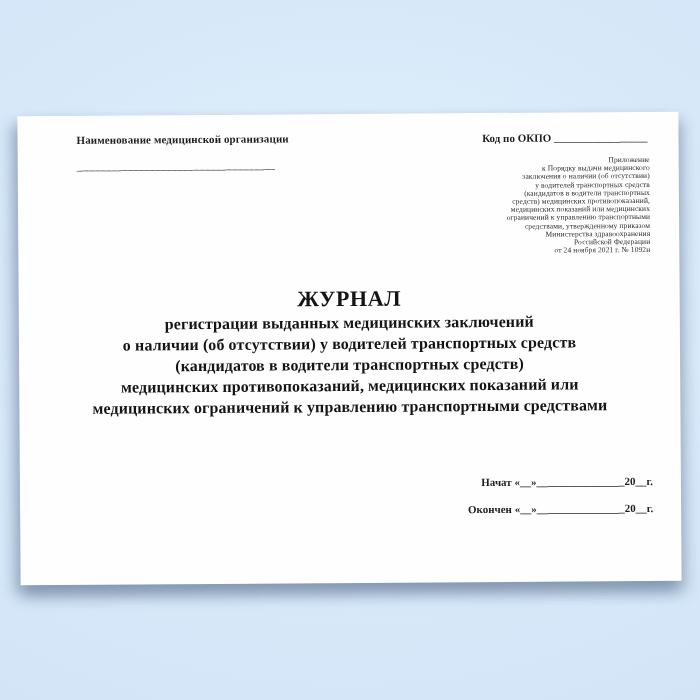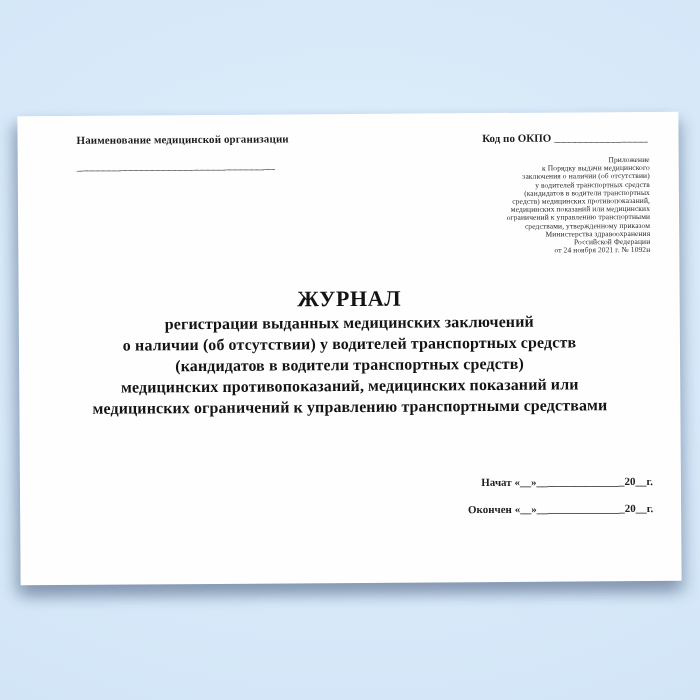--- a/index.html
+++ b/index.html
@@ -52,21 +52,21 @@
   }
   .okpo-field {
     position: absolute;
     right: 31px;
     top: 19px;
     font-size: 11px;
     font-weight: 700;
     white-space: nowrap;
   }
   .okpo-field .blank {
-    font-weight: 400;
+    font-weight: 700;
     color: #3a3a3a;
   }
   .appendix {
     position: absolute;
     right: 29px;
     top: 44px;
     text-align: right;
     font-size: 7.5px;
     line-height: 8.2px;
     font-weight: 400;

